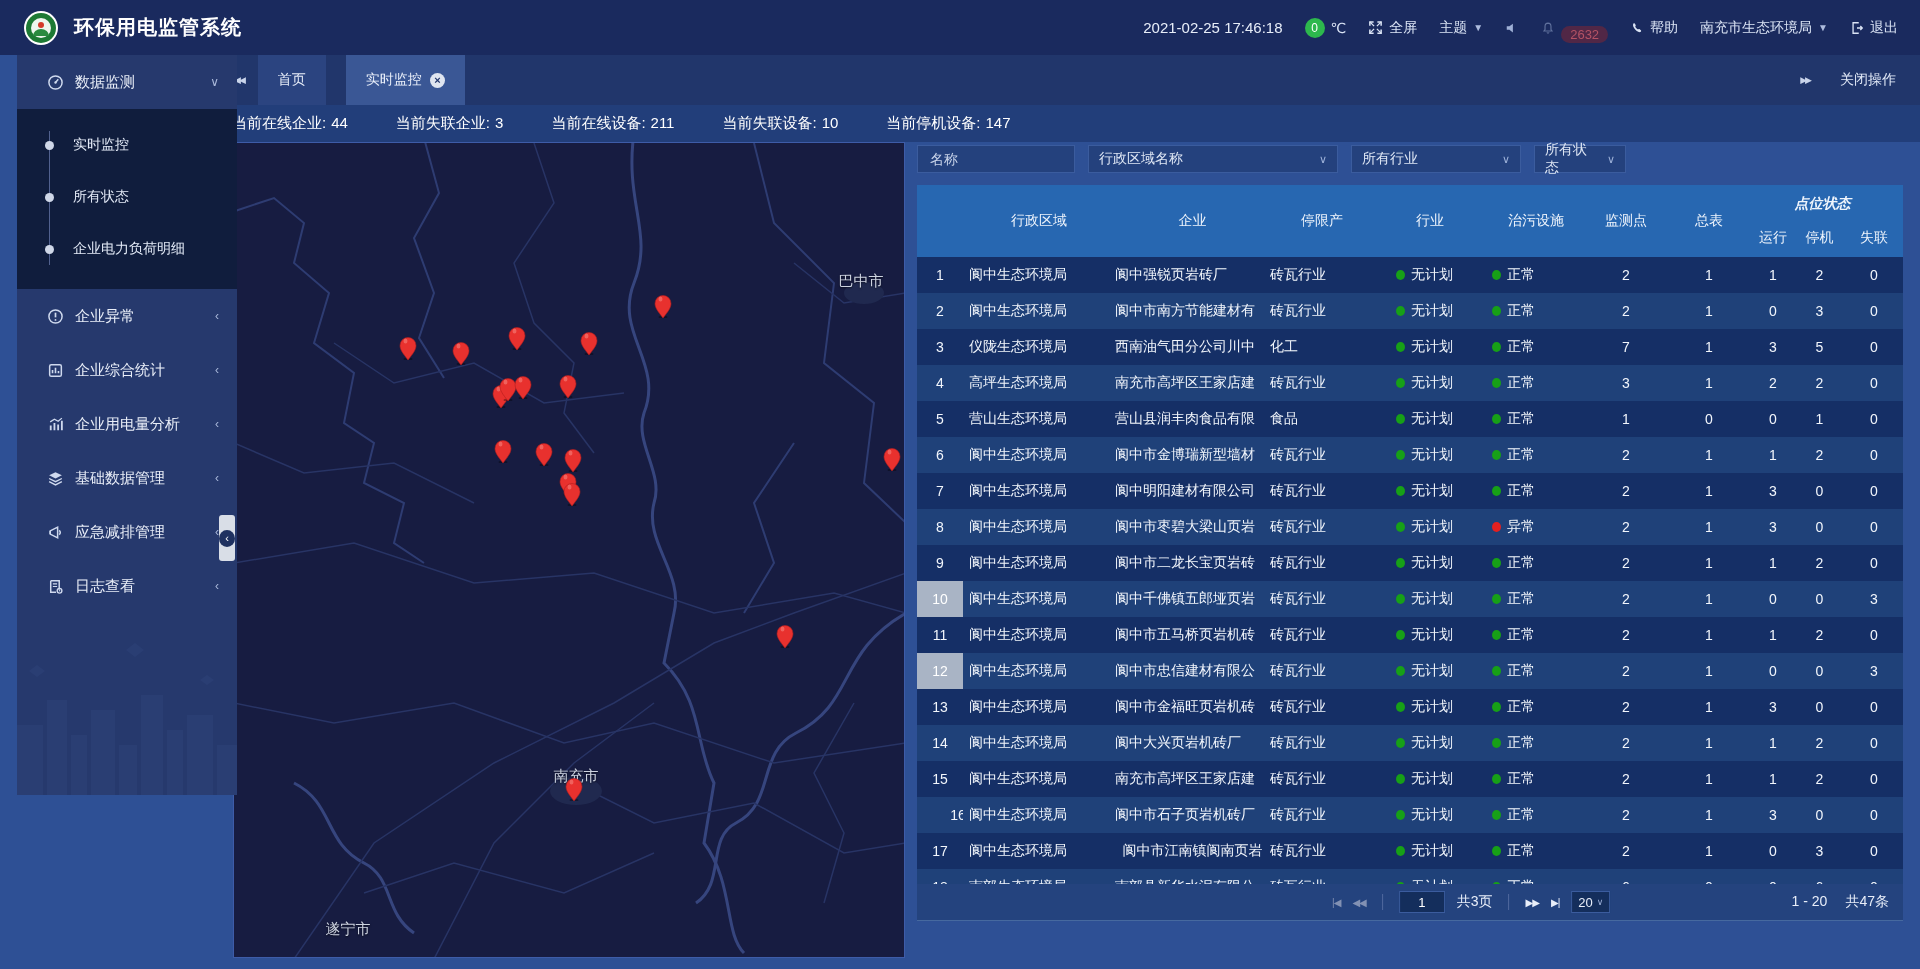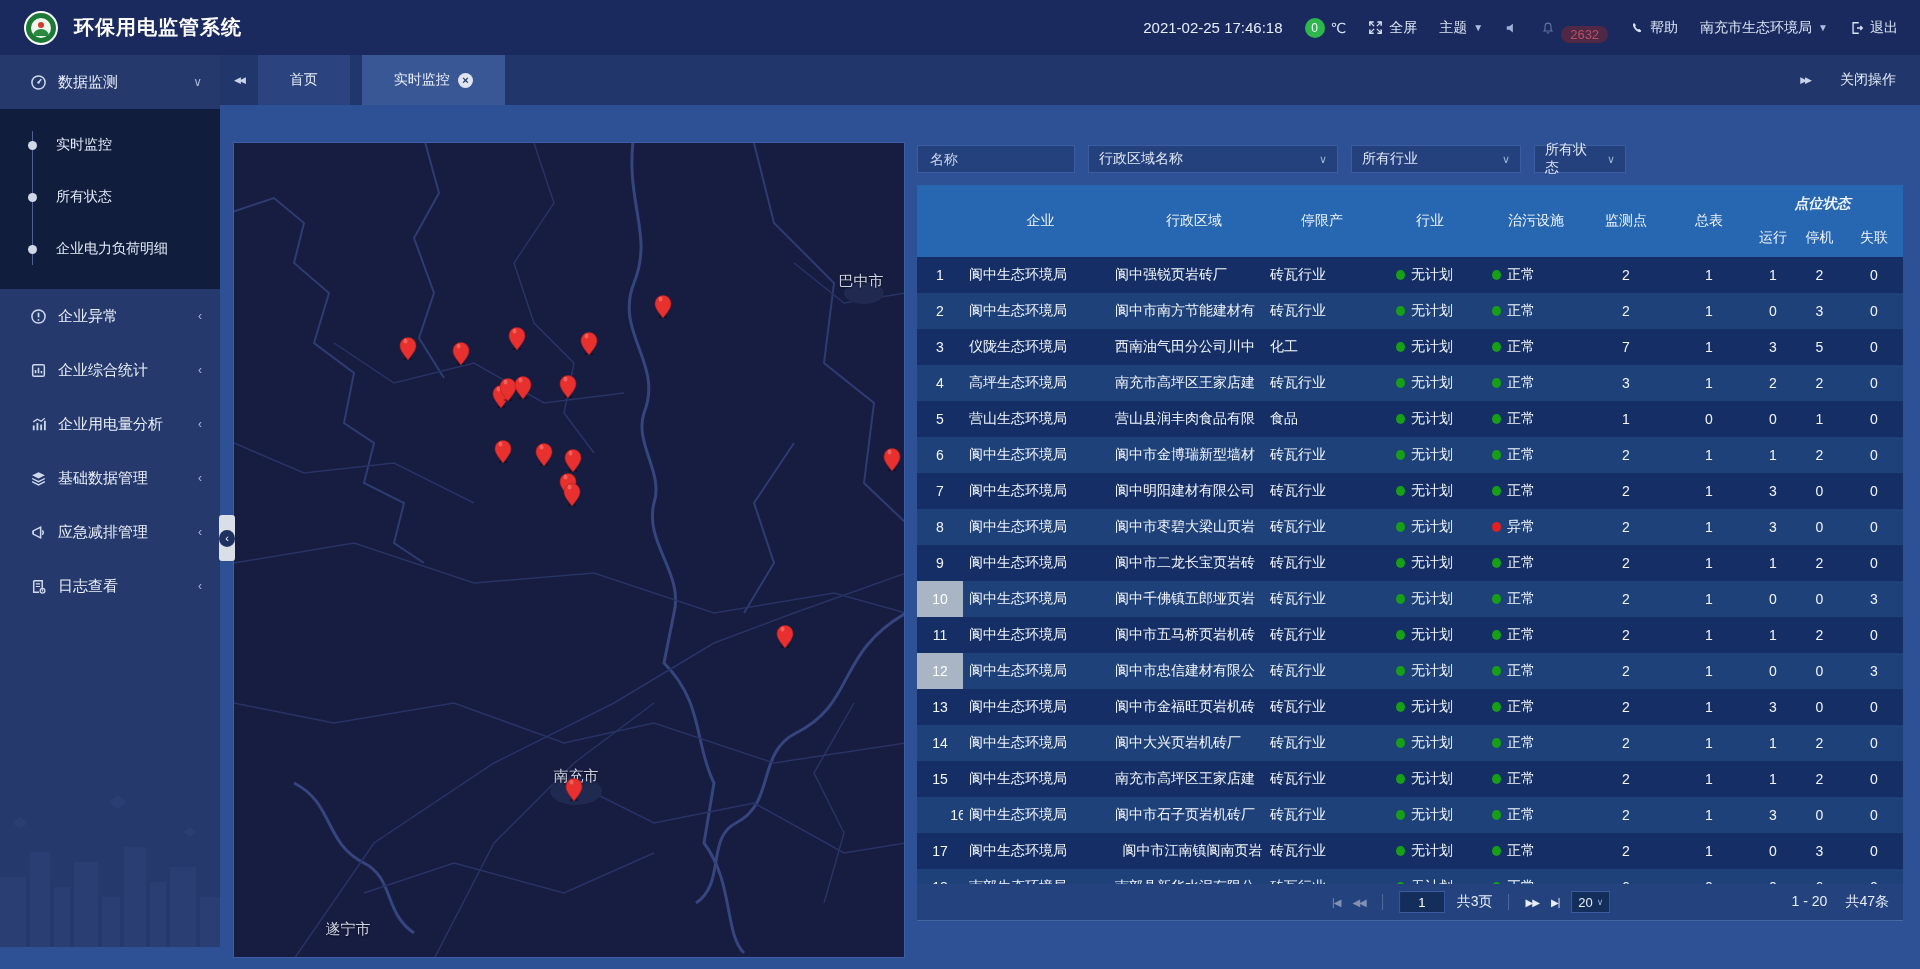--- a/index.html
+++ b/index.html
@@ -17,36 +17,36 @@
   .hdr-right{margin-left:auto;display:flex;align-items:center;gap:22px;padding-right:22px;color:#dbe4f5;font-size:14px;}
   .hdr-item{display:flex;align-items:center;gap:6px;white-space:nowrap;}
   .hdr-time{font-size:15px;color:#e7edf8;}
   .temp-badge{width:20px;height:20px;border-radius:50%;background:#2db84d;color:#fff;font-size:12px;display:flex;align-items:center;justify-content:center;}
   .caret{font-size:10px;color:#aebcdd;}
   .notif-pill{background:#5b2742;color:#cf5a67;border-radius:10px;padding:1px 9px;font-size:13px;margin-top:13px;}
   .hdr-ic{display:inline-flex;align-items:center;}
   .hdr-ic svg{display:block;}
 
   
-  .sidebar{position:absolute;left:0;top:55px;width:220px;height:892px;background:#26396d;z-index:20;overflow:hidden;}
+  .sidebar{position:absolute;left:17px;top:55px;width:220px;height:740px;background:#26396d;z-index:20;overflow:hidden;}
   .side-item{height:54px;display:flex;align-items:center;color:#e9eef8;font-size:15px;cursor:pointer;position:relative;}
   .side-item .mi{width:20px;margin-left:28px;display:flex;justify-content:center;}
   .side-item .lbl{margin-left:10px;}
   .side-item .chev{position:absolute;right:18px;color:#a9b8da;font-size:12px;}
   .submenu{background:#101d3d;padding:10px 0 14px 0;position:relative;}
   .submenu .rail{position:absolute;left:32px;top:22px;bottom:24px;width:1px;background:#51618f;}
   .sub-item{height:52px;display:flex;align-items:center;color:#e3eaf7;font-size:14px;cursor:pointer;position:relative;}
   .sub-item .dot{position:absolute;left:28px;width:9px;height:9px;border-radius:50%;background:#cfd7e8;}
   .sub-item .lbl{margin-left:56px;}
   .watermark{position:absolute;left:0;bottom:0;width:220px;height:190px;opacity:.5;}
 
   
   .tabbar{position:absolute;left:220px;top:55px;width:1700px;height:50px;background:#21366b;display:flex;align-items:stretch;z-index:10;}
   .tab-nav{display:flex;align-items:center;padding:0 14px;color:#c9d4ea;font-size:9px;letter-spacing:-2px;cursor:pointer;}
-  .tab{display:flex;align-items:center;gap:8px;padding:0 32px;font-size:14px;color:#e8eef9;cursor:pointer;background:#2b4480;margin-right:12px;}
+  .tab{display:flex;align-items:center;gap:8px;padding:0 20px;font-size:14px;color:#e8eef9;cursor:pointer;background:#2b4480;margin-right:20px;}
   .tab.active{background:#3a5795;}
   .circle-x{width:15px;height:15px;border-radius:50%;background:#dfe5f0;color:#21356b;font-size:11px;line-height:15px;text-align:center;font-weight:bold;}
   .tab-right{margin-left:auto;display:flex;align-items:center;gap:30px;padding-right:24px;color:#e2eaf8;font-size:14px;}
 
   
   .statsbar{position:absolute;left:220px;top:105px;width:1700px;height:37px;background:#223e7a;display:flex;align-items:center;color:#fff;font-size:15px;padding-left:12px;z-index:9;}
   .stat{margin-right:48px;white-space:nowrap;}
   .stat .v{margin-left:5px;}
 
   
@@ -292,20 +292,27 @@
           <span>实时监控</span>
           <span class="circle-x">×</span>
         </div>
       </div>
     <div class="tab-right">
       <span class="tab-nav" style="padding:0;">▶▶</span>
       <span>关闭操作</span>
     </div>
   </div>
 
+  <div class="statsbar" id="stats">
+      <span class="stat"><span>当前在线企业:</span><span class="v">44</span></span>
+      <span class="stat"><span>当前失联企业:</span><span class="v">3</span></span>
+      <span class="stat"><span>当前在线设备:</span><span class="v">211</span></span>
+      <span class="stat"><span>当前失联设备:</span><span class="v">10</span></span>
+      <span class="stat"><span>当前停机设备:</span><span class="v">147</span></span>
+    </div>
 
   <div class="map-panel">
     <svg width="672" height="816" viewBox="0 0 672 816">
       <g fill="none" stroke="#2e3c72" stroke-width="2">
         <path d="M-5 70l45-15 30 25-10 40 35 30-15 50 40 30-10 50 30 20-10 40 40 20-10 40 30 20"></path>
         <path d="M190 -5l15 55-25 45 20 55-15 45 25 40"></path>
         <path d="M520 0l20 80 60 60-10 80 50 40-10 80 42 40"></path>
         <path d="M560 300l-40 60 20 60-30 50"></path>
       </g>
       <g fill="none" stroke="#3a4a85" stroke-width="3" opacity="0.9">
@@ -443,22 +450,22 @@
     </div>
     <div class="f-box f-select f-status">
       <span>所有状态</span>
         <span class="chev">∨</span>
     </div>
   </div>
 
   <div class="table-panel">
     <div class="t-head" id="t-head">
       <div class="hc" style="width: 46px;"></div>
+        <div class="hc" style="width: 152px;">行政区域</div>
         <div class="hc" style="width: 155px;">企业</div>
-        <div class="hc" style="width: 152px;">行政区域</div>
         <div class="hc" style="width: 104px;">停限产</div>
         <div class="hc" style="width: 112px;">行业</div>
         <div class="hc" style="width: 100px;">治污设施</div>
         <div class="hc" style="width: 80px;">监测点</div>
         <div class="hc" style="width: 86px;">总表</div>
         <div class="group-wrap" style="width: 151px;">
         <div class="group-title">点位状态</div>
         <div class="group-cols" id="group-cols">
             <span style="width: 42px;">运行</span>
             <span style="width: 51px;">停机</span>

